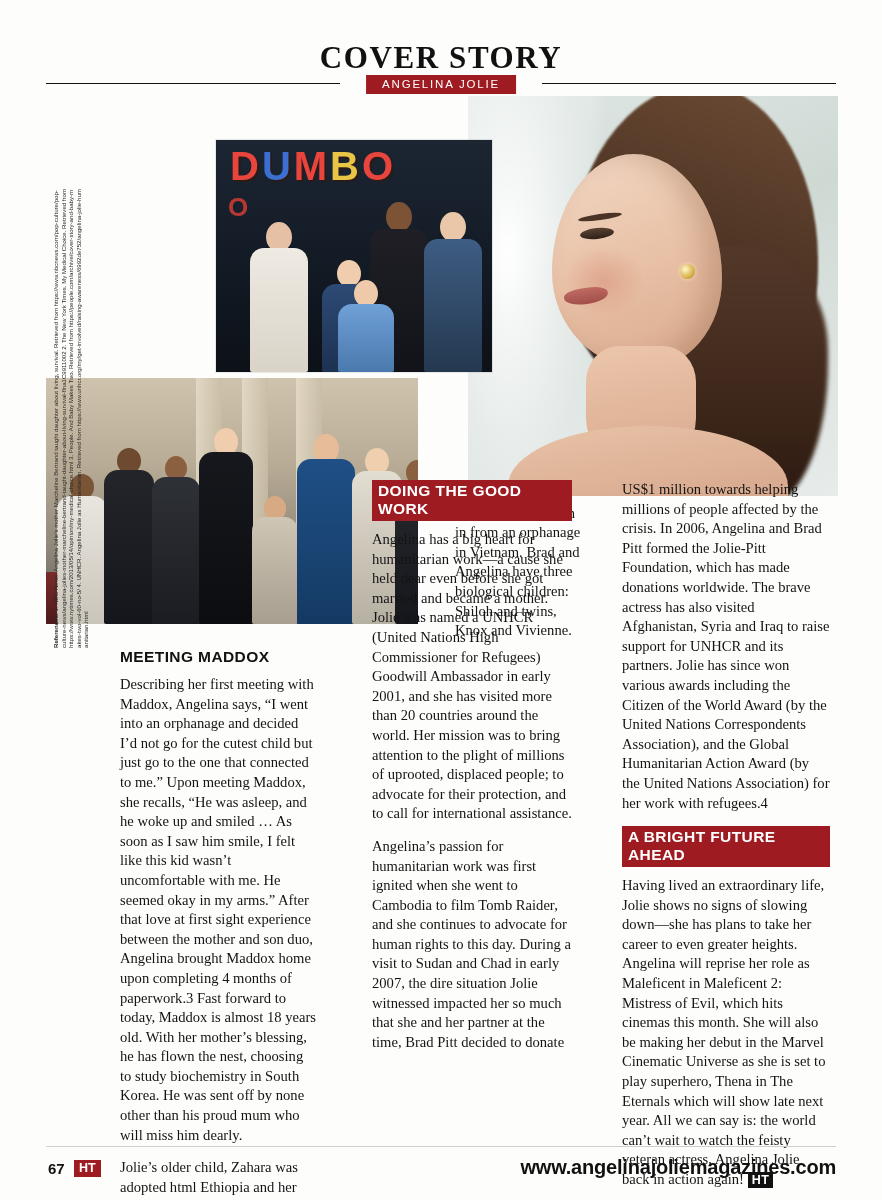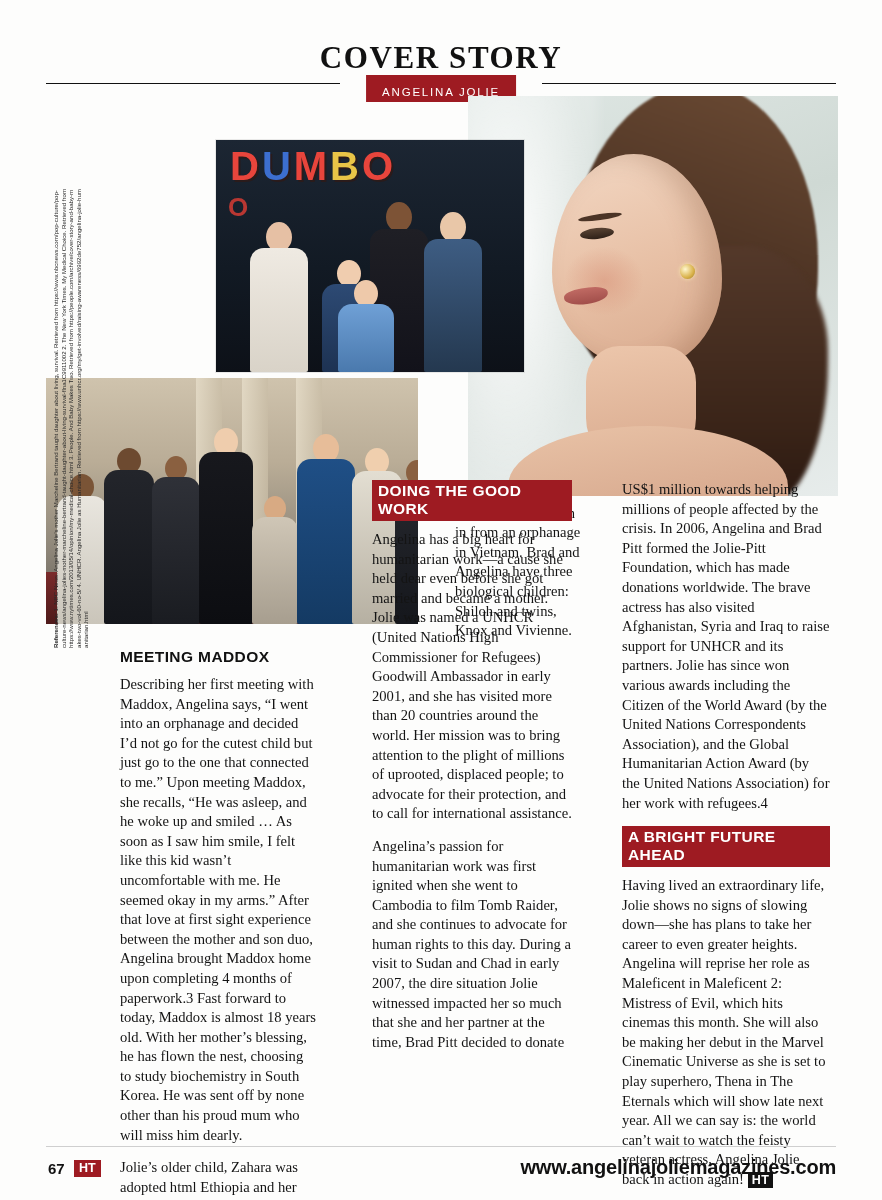--- a/index.html
+++ b/index.html
@@ -50,21 +50,21 @@
   .subject-badge {
     position: absolute;
     top: 31px;
     left: 50%;
     transform: translateX(-50%);
     background: #9e1b22;
     color: #fff;
     font-family: "Liberation Sans", sans-serif;
     font-size: 11.5px;
     letter-spacing: 1.8px;
-    padding: 11px 16px 4px 16px;
+    padding: 3px 16px 4px 16px;
     white-space: nowrap;
   }
 
   
   .portrait {
     position: absolute;
     top: 96px;
     right: 44px;
     width: 370px;
     height: 400px;
@@ -157,21 +157,21 @@
     left: 40px; top: 330px;
     width: 280px; height: 120px;
     background: linear-gradient(170deg,#e9c3a7,#cf9d83);
     border-radius: 50% 50% 0 0;
   }
 
   .photo-dumbo {
     position: absolute;
     top: 140px;
     left: 216px;
-    width: 308px;
+    width: 276px;
     height: 232px;
     overflow: hidden;
     background: #121418;
     box-shadow: 0 0 0 1px rgba(0,0,0,0.08);
   }
   .photo-dumbo .wall {
     position: absolute; inset: 0;
     background: linear-gradient(180deg,#1c2633 0%, #121a24 55%, #0d1118 100%);
   }
   .photo-dumbo .title-text {

